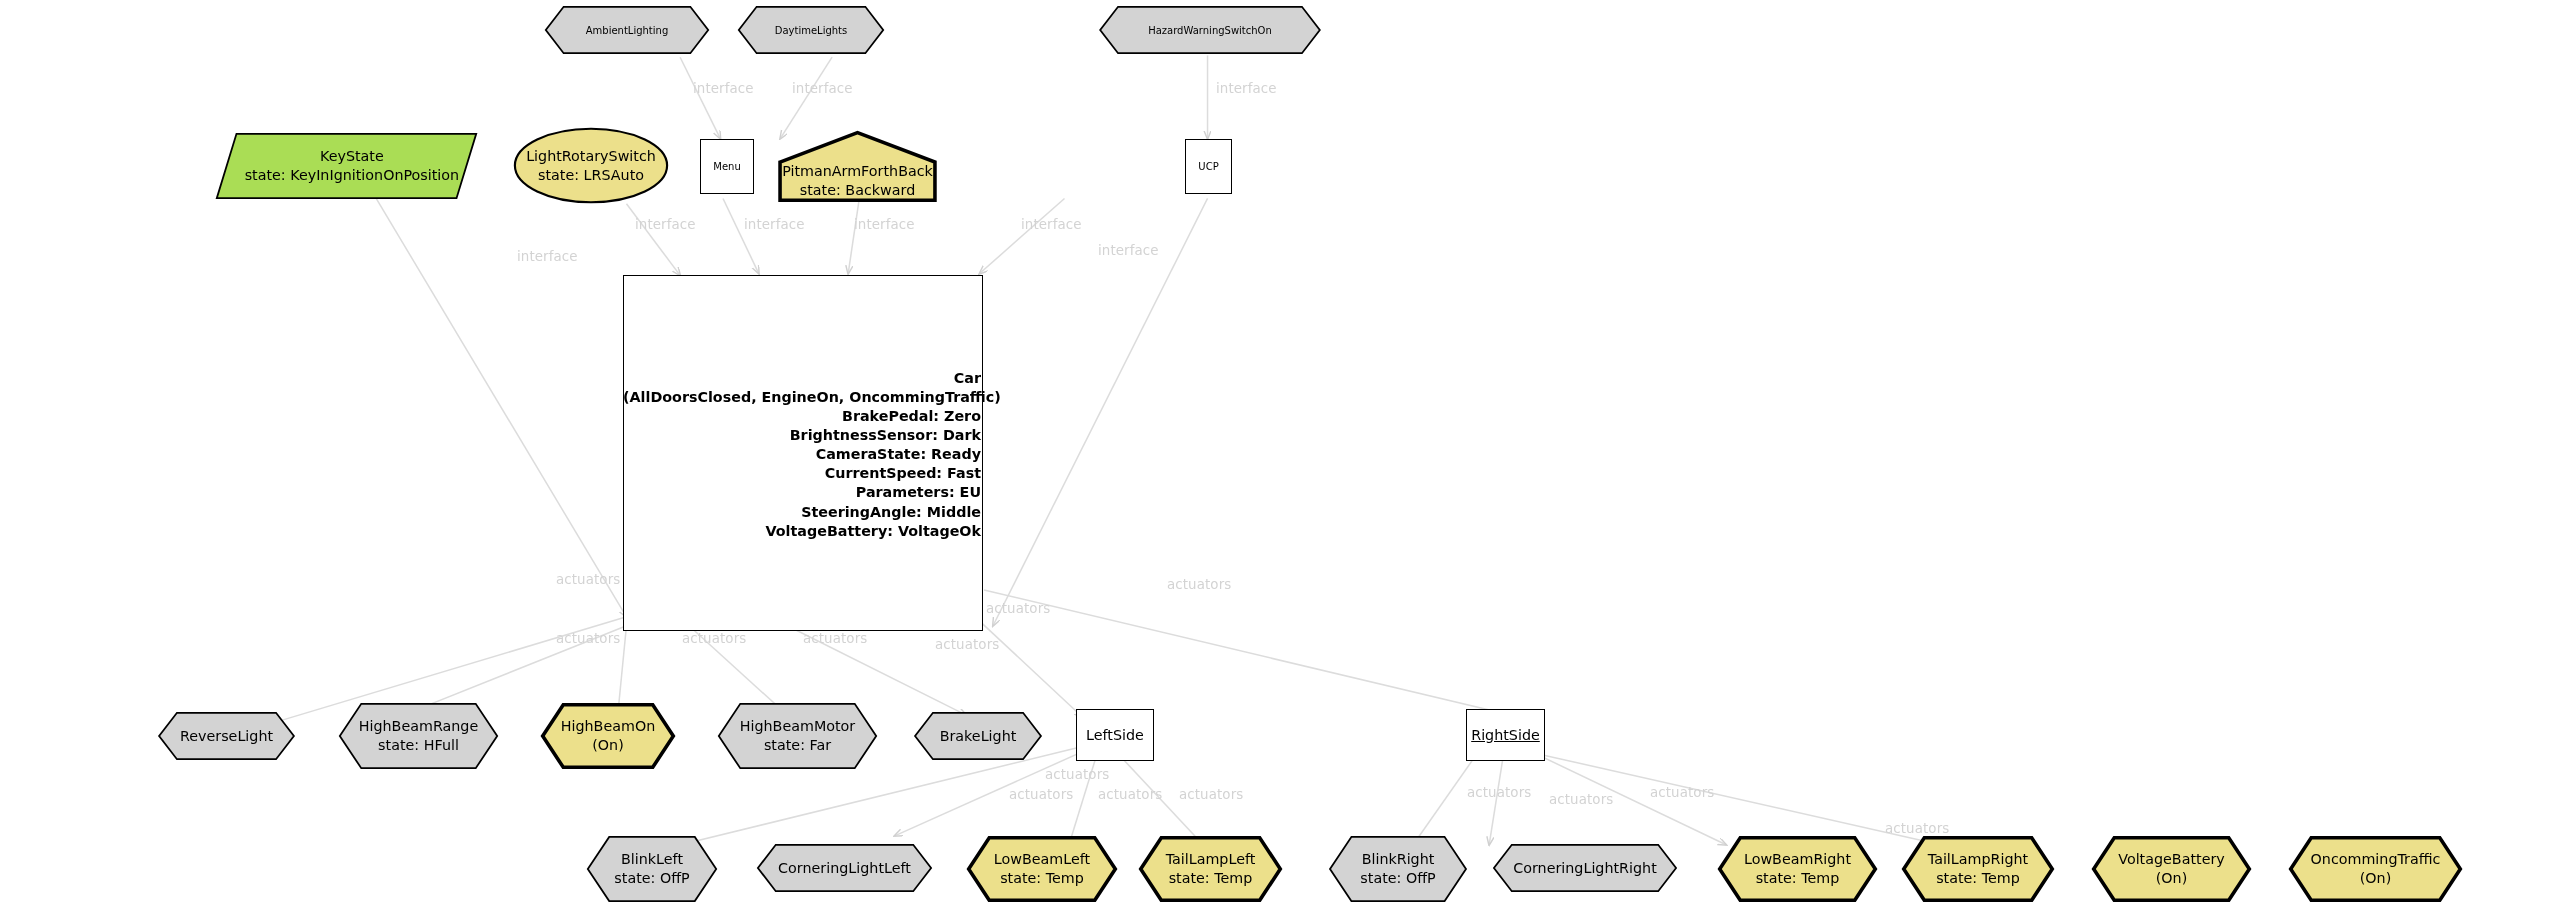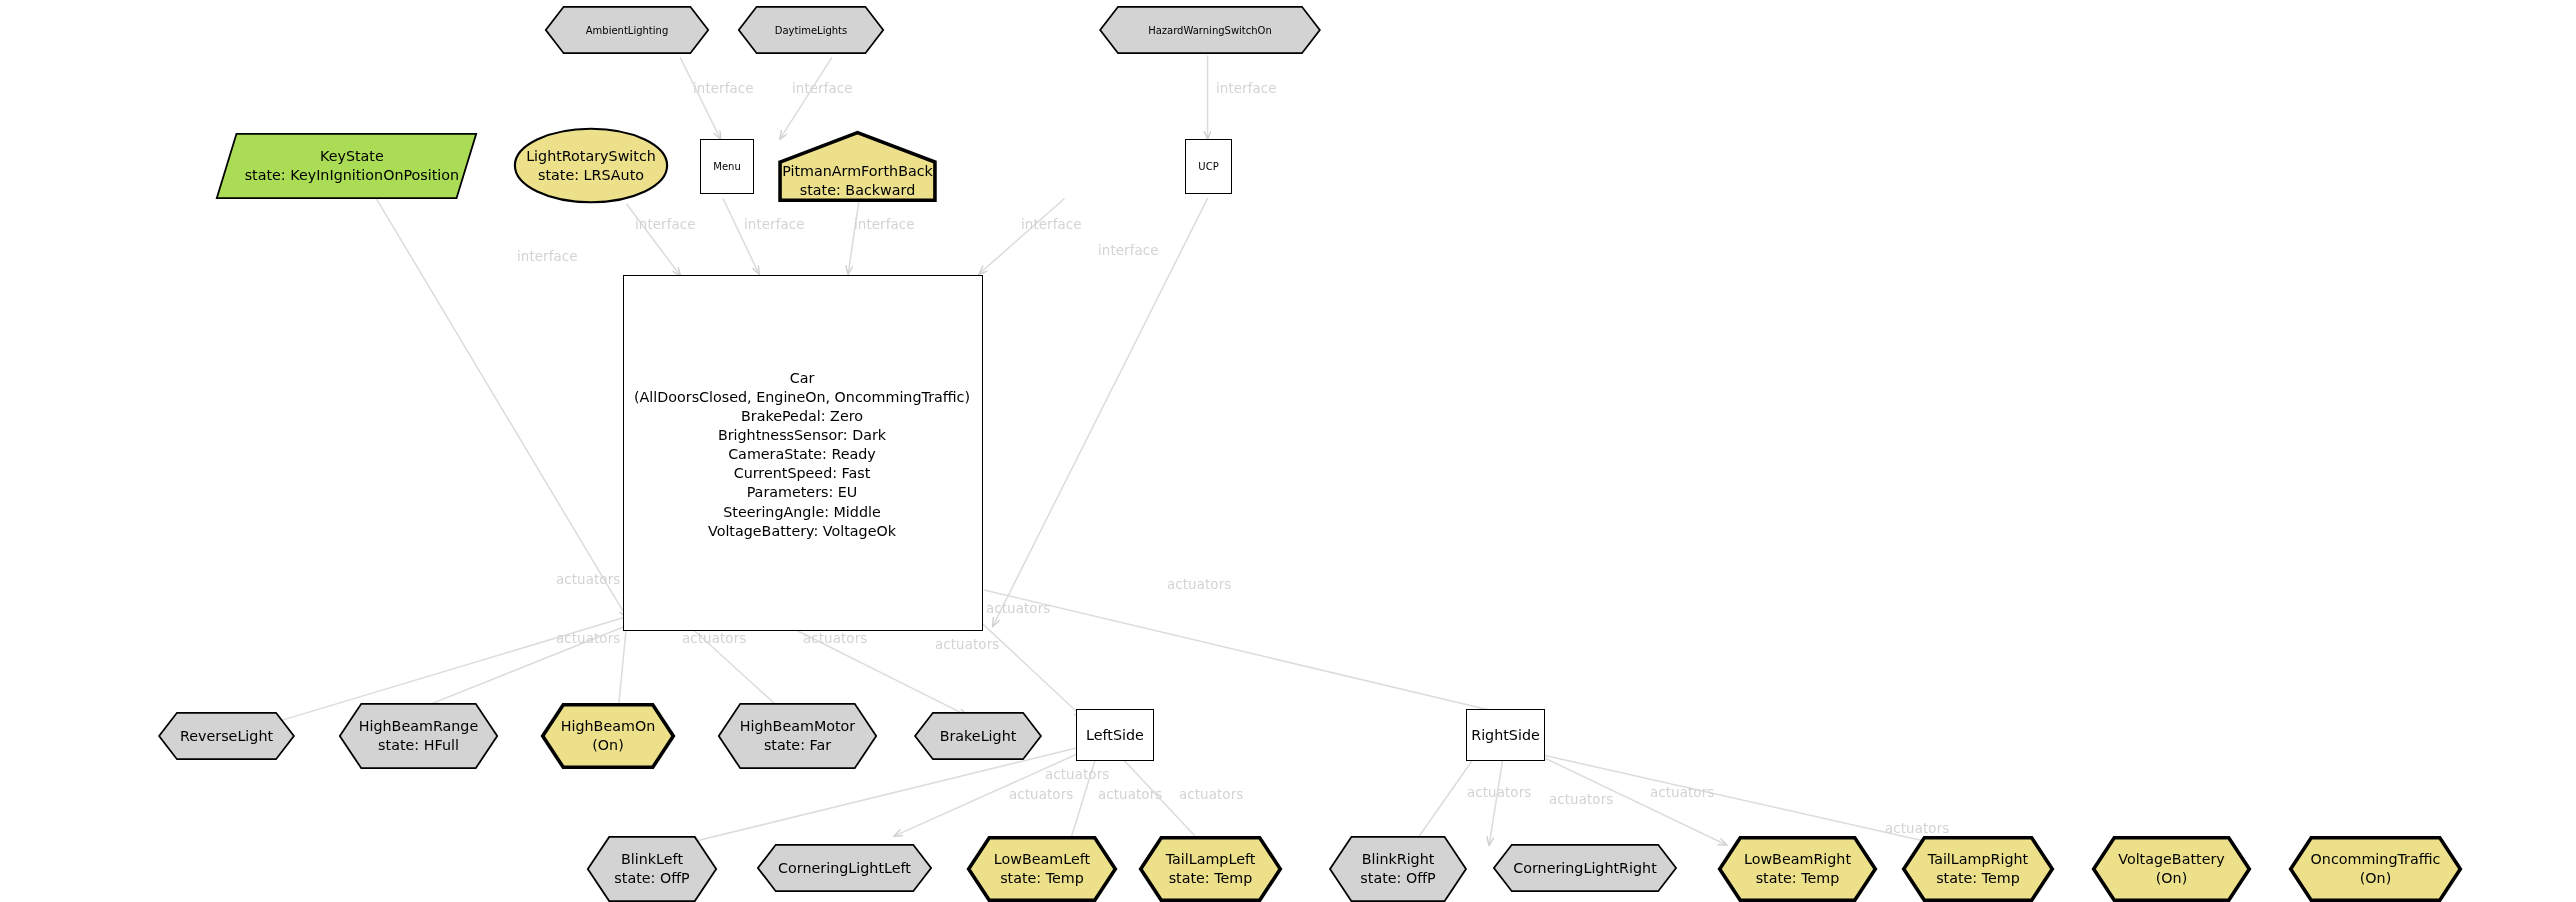--- a/index.html
+++ b/index.html
@@ -18,22 +18,22 @@
   .hexwrap .label{position:absolute;left:0;top:0;width:100%;height:100%;
       display:flex;flex-direction:column;align-items:center;justify-content:center;
       text-align:center;color:#000;line-height:1.30;}
 
   
   .rect{border:1.4px solid #000;background:#ffffff;}
   .rect.gray{background:#d3d3d3;}
 
   
   #car-box{position:absolute;border:1.2px solid #000;background:#fff;}
-  #car-label{position:absolute;left:0;width:100%;text-align:center;color:#000;
-             line-height:1.335;white-space:pre;}
+  #car-label{position:absolute;left:0;width:100%;text-align:right;color:#000;
+             line-height:1.335;white-space:pre;font-weight:bold;}
 
   .edge-label{position:absolute;color:#d3d3d3;font-size:13.4px;white-space:nowrap;
               letter-spacing:0.1px;}
   .fs17{font-size:10px;}
   .fs16{font-size:14.3px;}
 </style>
 </head>
 <body>
 
 <div id="canvas">
@@ -227,21 +227,21 @@
       </svg>
     <div class="label fs16">
         <span class="ln">BrakeLight</span>
       </div>
   </div>
 
   <div class="node rect fs16" style="left:1076px;top:709px;width:78px;height:52px;">
     <span class="ln">LeftSide</span>
   </div>
 
-  <div class="node rect fs16" style="left:1466px;top:709px;width:79px;height:52px;">
+  <div class="node rect fs16" style="left:1466px;top:709px;width:79px;height:52px;text-decoration:underline;">
     <span class="ln">RightSide</span>
   </div>
 
   <div class="hexwrap" style="left:586px;top:835px;width:132px;height:68px;">
     <svg width="132" height="68" viewBox="0 0 148 76">
         <polygon points="26,2 122,2 146,38 122,74 26,74 2,38" fill="#d3d3d3" stroke="#000" stroke-width="2"></polygon>
       </svg>
     <div class="label fs16">
       <span class="ln">BlinkLeft</span>
       <span class="ln">state: OffP</span>

